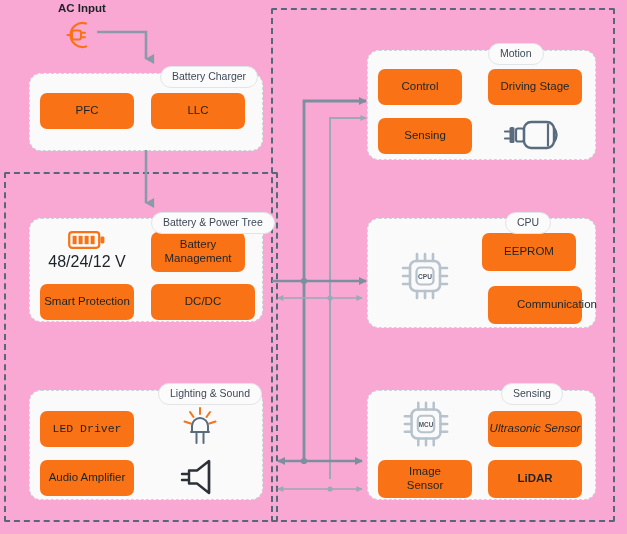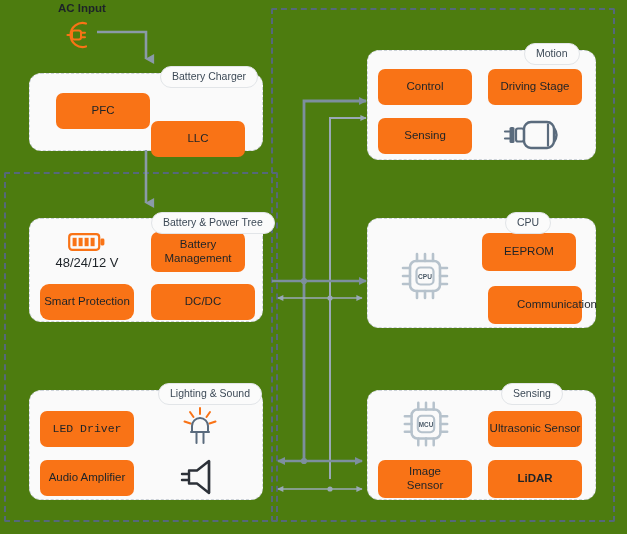--- a/index.html
+++ b/index.html
@@ -7,21 +7,21 @@
     width: 627px;
     height: 534px;
     background: #ffffff;
     font-family: "Liberation Sans", sans-serif;
     overflow: hidden;
   }
   #stage {
     position: relative;
     width: 627px;
     height: 534px;
-    background: #4d7c0f;
+    background: #f9a8d4;
   }
 
   
   .domain {
     position: absolute;
     border: 2px dashed #55687a;
     border-radius: 2px;
     background: transparent;
   }
   #domain-power  { left: 4px;   top: 172px; width: 274px; height: 350px; }
@@ -65,21 +65,21 @@
   
   .icn {
     position: absolute;
     display: flex;
     flex-direction: column;
     align-items: center;
     justify-content: center;
     z-index: 4;
   }
   .batt-label {
-    font-size: 13px;
+    font-size: 16px;
     color: #1d2328;
     margin-top: 3px;
     white-space: nowrap;
   }
 
   
   .flabel {
     position: absolute;
     font-size: 11.5px;
     font-weight: bold;
@@ -144,42 +144,42 @@
     <svg width="40" height="32" viewBox="0 0 40 32">
       <path d="M28,4.5 A12,12 0 1 0 28,27.5" stroke="#F97316" stroke-width="2.2" fill="none" stroke-linecap="round"></path>
       <path d="M9.5,16 L14,16" stroke="#F97316" stroke-width="2.2" stroke-linecap="round"></path>
       <rect x="14" y="11.5" width="9" height="9" rx="2.2" stroke="#F97316" stroke-width="2" fill="none"></rect>
       <path d="M23,13.8 L27,13.8 M23,18.2 L27,18.2" stroke="#F97316" stroke-width="2" stroke-linecap="round"></path>
     </svg>
   </div>
 
   <div class="panel" id="p-charger" style="left:29px; top:73px; width:234px; height:78px;"></div>
   <div class="panel-title" style="left:160px; top:66px;">Battery Charger</div>
-  <div class="blk" style="left:40px; top:93px; width:94px; height:36px;margin-left:16px;">PFC</div>
-  <div class="blk" style="left:151px; top:93px; width:94px; height:36px;margin-top:28px;">LLC</div>
+  <div class="blk" style="left:40px; top:93px; width:94px; height:36px;">PFC</div>
+  <div class="blk" style="left:151px; top:93px; width:94px; height:36px;">LLC</div>
 
   <div class="panel" id="p-tree" style="left:29px; top:218px; width:234px; height:104px;"></div>
   <div class="panel-title" style="left:151px; top:212px;">Battery &amp; Power Tree</div>
 
   <div class="icn" style="left:43px; top:228px; width:88px; height:45px;">
     <svg width="38" height="20" viewBox="0 0 38 20">
       <rect x="1.2" y="2.2" width="30" height="15.6" rx="3" stroke="#F97316" stroke-width="2.2" fill="none"></rect>
       <rect x="32.4" y="6.6" width="4" height="6.8" rx="1.4" fill="#F97316"></rect>
       <rect x="4.6" y="5.8" width="4" height="8.4" fill="#F97316"></rect>
       <rect x="10.6" y="5.8" width="4" height="8.4" fill="#F97316"></rect>
       <rect x="16.6" y="5.8" width="4" height="8.4" fill="#F97316"></rect>
       <rect x="22.6" y="5.8" width="4" height="8.4" fill="#F97316"></rect>
     </svg>
     <div class="batt-label">48/24/12 V</div>
   </div>
 
   <div class="blk" style="left:151px; top:232px; width:94px; height:40px;">
     <span>Battery<br>Management</span>
   </div>
-  <div class="blk" style="left:40px; top:284px; width:94px; height:36px;border-radius:9px;">Smart Protection</div>
+  <div class="blk" style="left:40px; top:284px; width:94px; height:36px;">Smart Protection</div>
   <div class="blk" style="left:151px; top:284px; width:104px; height:36px;">DC/DC</div>
 
   <div class="panel" id="p-light" style="left:29px; top:390px; width:234px; height:110px;"></div>
   <div class="panel-title" style="left:158px; top:383px;">Lighting &amp; Sound</div>
 
   <div class="blk" style="left:40px; top:411px; width:94px; height:36px;font-family:Liberation Mono, monospace;">LED Driver</div>
   <div class="blk" style="left:40px; top:460px; width:94px; height:36px;">Audio Amplifier</div>
 
   <div class="icn" style="left:175px; top:404px; width:50px; height:44px;">
     <svg width="42" height="42" viewBox="0 0 42 42">
@@ -196,23 +196,23 @@
 
   <div class="icn" style="left:176px; top:455px; width:50px; height:44px;">
     <svg width="44" height="40" viewBox="0 0 44 40">
       <path d="M10,13.5 L18,13.5 L30,4 L30,36 L18,26.5 L10,26.5 Z" stroke="#2c3138" stroke-width="2.4" fill="none" stroke-linejoin="round"></path>
       <path d="M10,17 L3,17 M10,23 L3,23" stroke="#2c3138" stroke-width="2.4" stroke-linecap="round"></path>
       <path d="M30,4 L30,36" stroke="#2c3138" stroke-width="2.4"></path>
     </svg>
   </div>
 
   <div class="panel" id="p-motion" style="left:367px; top:50px; width:229px; height:110px;"></div>
-  <div class="panel-title" style="left:524px; top:43px;">Motion</div>
-
-  <div class="blk" style="left:378px; top:69px; width:94px; height:36px;">Control</div>
+  <div class="panel-title" style="left:488px; top:43px;">Motion</div>
+
+  <div class="blk" style="left:378px; top:69px; width:84px; height:36px;">Control</div>
   <div class="blk" style="left:488px; top:69px; width:94px; height:36px;">Driving Stage</div>
   <div class="blk" style="left:378px; top:118px; width:94px; height:36px;">Sensing</div>
 
   <div class="icn" style="left:498px; top:113px; width:74px; height:44px;">
     <svg width="66" height="40" viewBox="0 0 66 40">
       <rect x="22" y="7" width="30" height="26" rx="7" stroke="#5a6b7d" stroke-width="2.4" fill="none"></rect>
       <path d="M46,8.5 L46,31.5" stroke="#5a6b7d" stroke-width="2.2"></path>
       <path d="M52,13 Q57,20 52,27" stroke="#5a6b7d" stroke-width="2.4" fill="none"></path>
       <rect x="14" y="13.5" width="8" height="13" rx="2" stroke="#5a6b7d" stroke-width="2.2" fill="none"></rect>
       <rect x="7.5" y="12" width="5" height="16" rx="1.6" fill="#5a6b7d"></rect>
@@ -250,19 +250,19 @@
       <g stroke="#b6c2cc" stroke-width="2.6" stroke-linecap="round">
         <path d="M20,12 L20,5 M28,12 L28,5 M36,12 L36,5"></path>
         <path d="M20,42 L20,49 M28,42 L28,49 M36,42 L36,49"></path>
         <path d="M13,19 L6,19 M13,27 L6,27 M13,35 L6,35"></path>
         <path d="M43,19 L50,19 M43,27 L50,27 M43,35 L50,35"></path>
       </g>
       <text x="28" y="30.2" font-size="6.6" font-family="Liberation Sans, sans-serif" font-weight="bold" fill="#4b5a68" text-anchor="middle">MCU</text>
     </svg>
   </div>
 
-  <div class="blk" style="left:488px; top:411px; width:94px; height:36px;" style2="">Ultrasonic Sensor</div>
+  <div class="blk" style="left:488px; top:411px; width:94px; height:36px;font-style:italic;" style2="">Ultrasonic Sensor</div>
   <div class="blk" style="left:378px; top:460px; width:94px; height:38px;">
     <span>Image<br>Sensor</span>
   </div>
   <div class="blk" style="left:488px; top:460px; width:94px; height:38px;font-weight:bold;">LiDAR</div>
 
 </div>
 
 </body></html>

